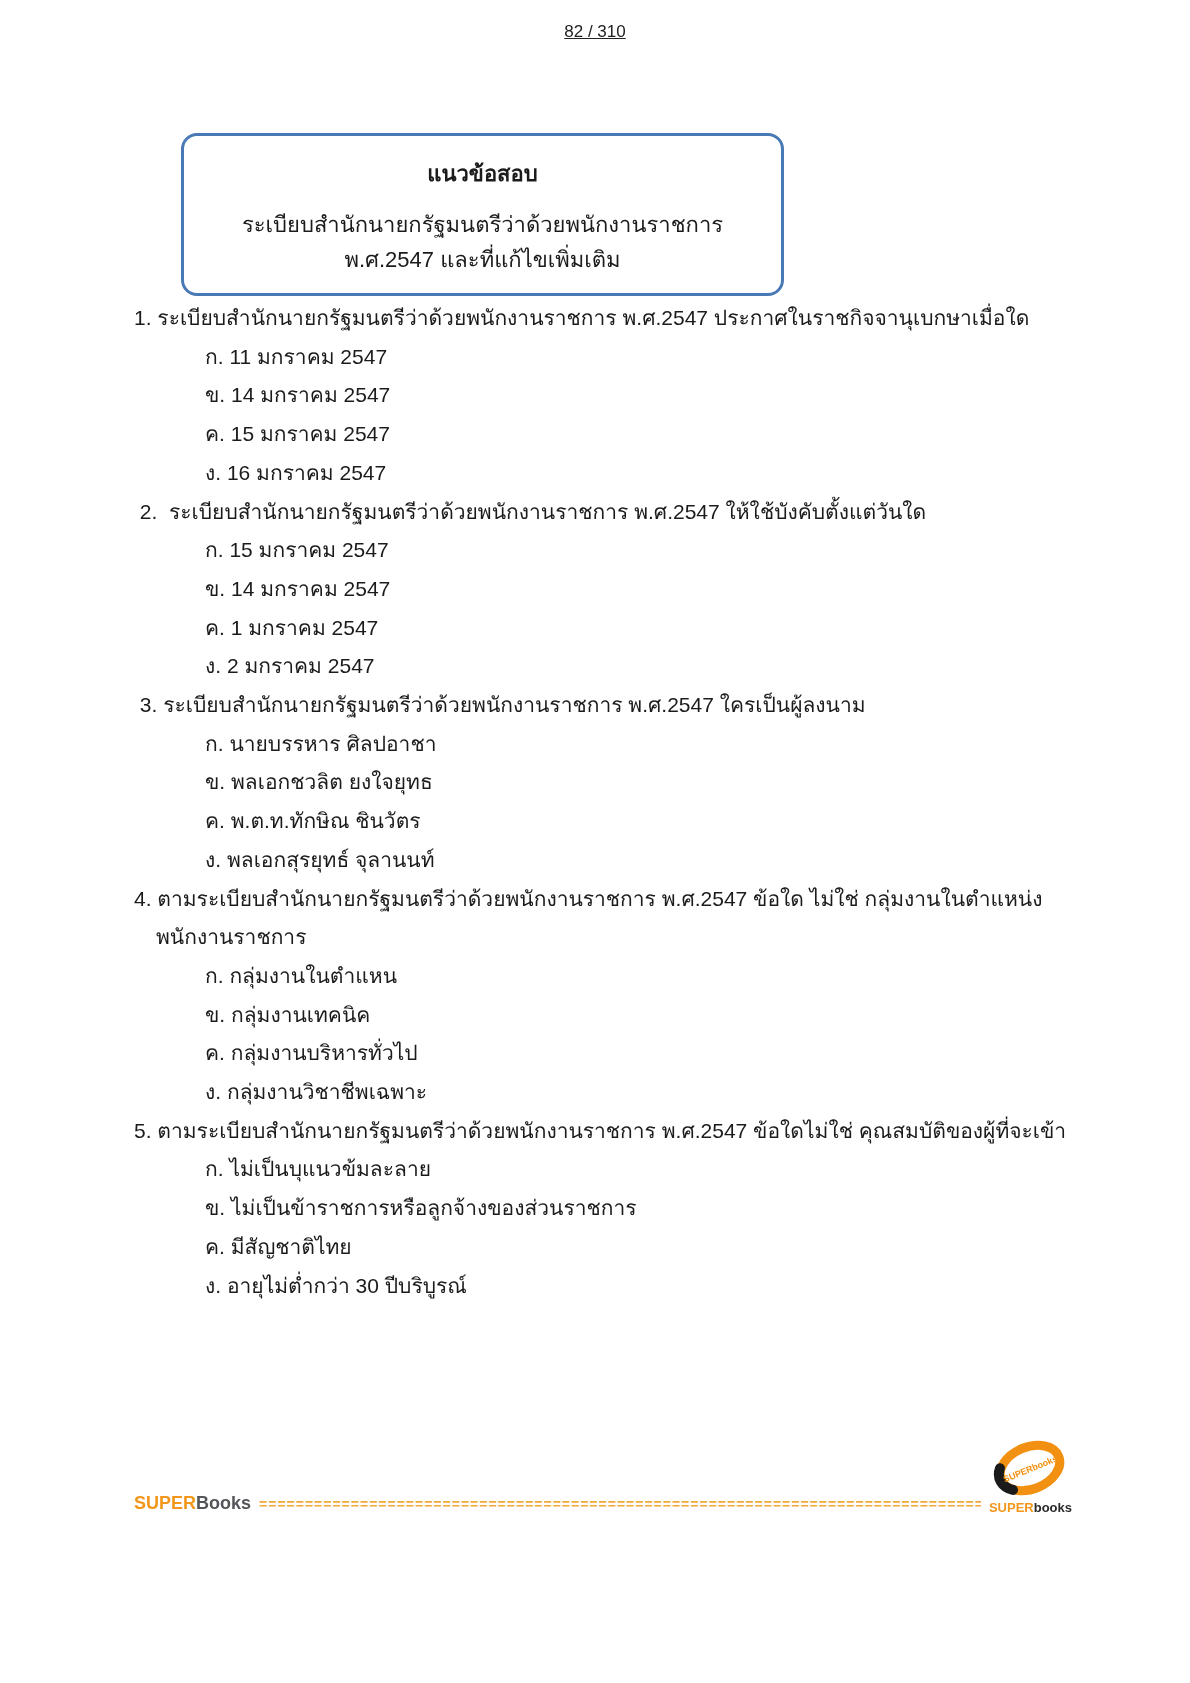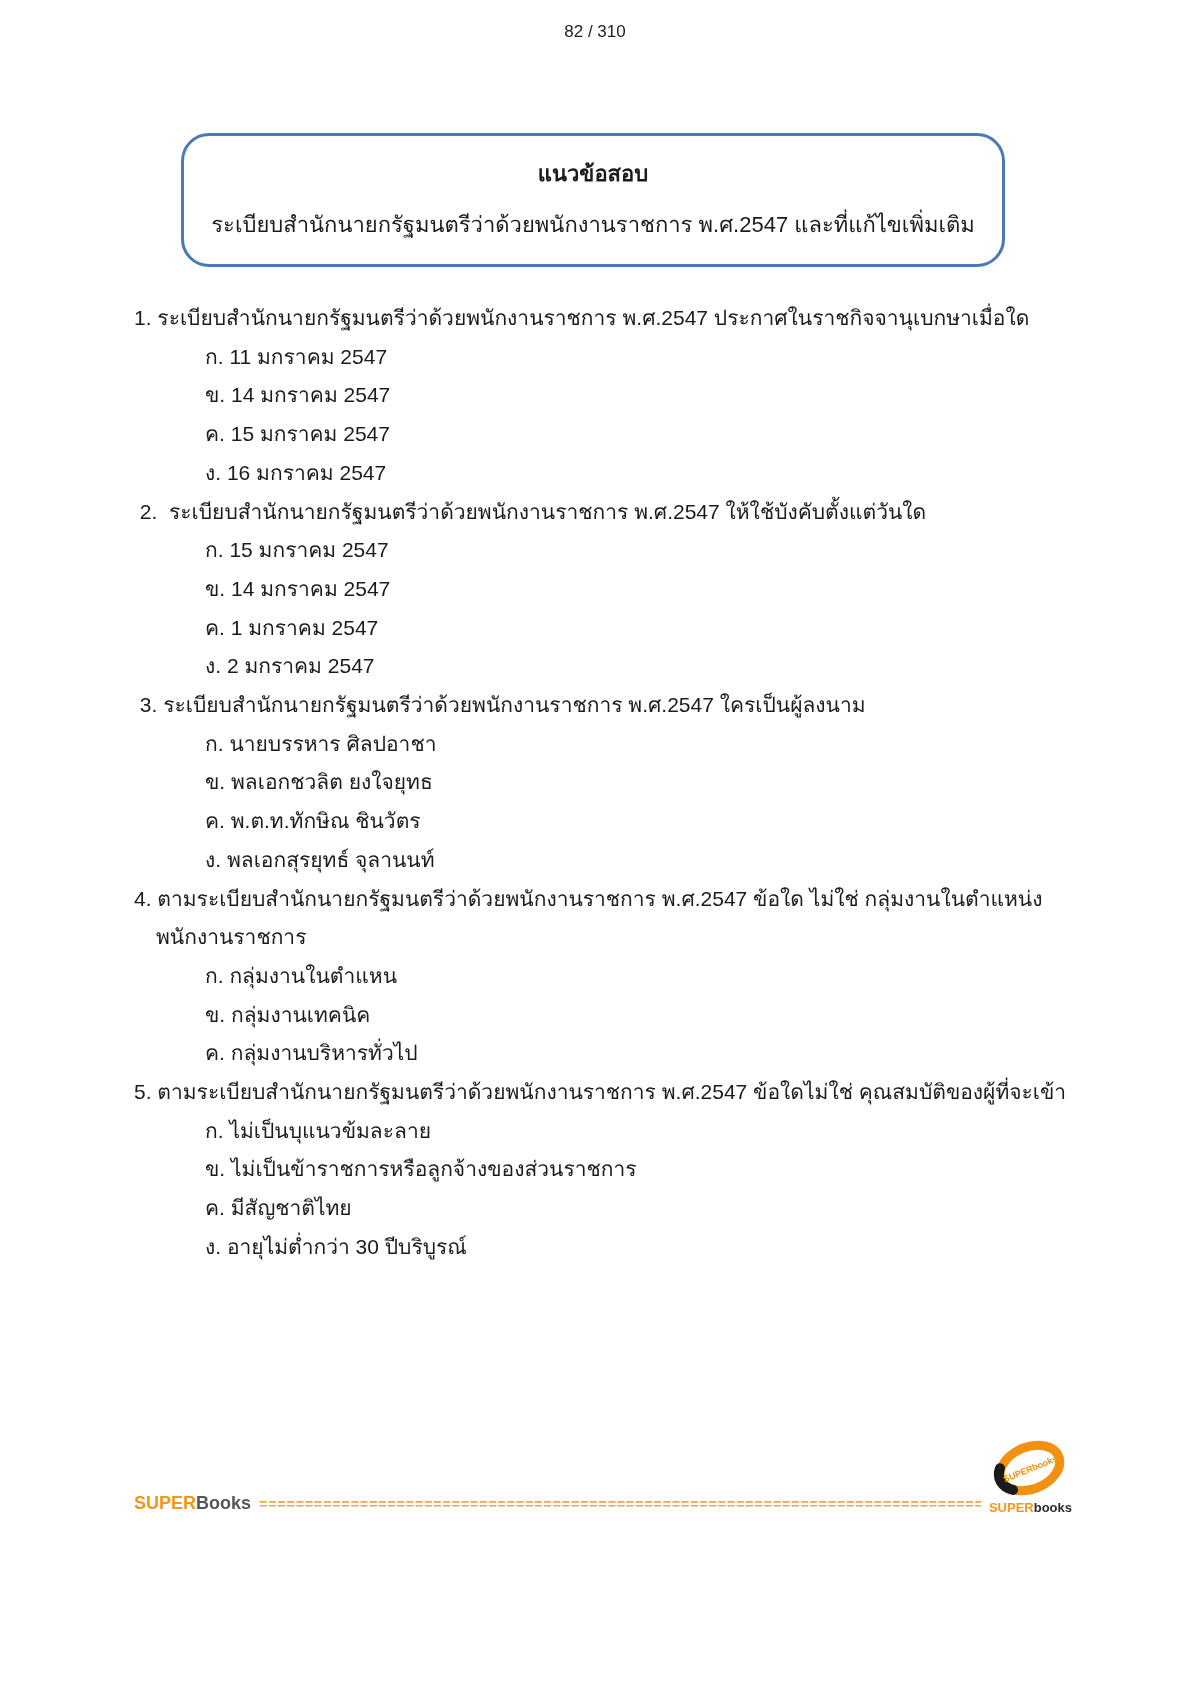--- a/index.html
+++ b/index.html
@@ -13,30 +13,31 @@
     overflow: hidden;
   }
   .page-number {
     position: absolute;
     top: 22px;
     left: 0;
     width: 100%;
     text-align: center;
     font-size: 17px;
     color: #222;
+    text-decoration: underline;
   }
   .header-box {
     position: absolute;
     left: 181px;
     top: 133px;
-    width: 824px;
+    width: 603px;
     box-sizing: border-box;
     border: 3px solid #4a7ab5;
-    border-radius: 28px;
-    padding: 20px 14px 22px 14px;
+    border-radius: 16px;
+    padding: 20px 14px 16px 14px;
     text-align: center;
   }
   .header-title {
     font-size: 22px;
     font-weight: bold;
     margin-bottom: 16px;
   }
   .header-subtitle {
     font-size: 22px;
     font-weight: normal;
@@ -146,20 +147,21 @@
         </div>
   </div>
 
   <div class="question">
     <div class="q-line">4. ตามระเบียบสำนักนายกรัฐมนตรีว่าด้วยพนักงานราชการ พ.ศ.2547 ข้อใด ไม่ใช่ กลุ่มงานในตำแหน่ง</div>
     <div class="q-line q-cont">พนักงานราชการ</div>
     <div class="options">
           <div class="option">ก. กลุ่มงานในตำแหน</div>
           <div class="option">ข. กลุ่มงานเทคนิค</div>
           <div class="option">ค. กลุ่มงานบริหารทั่วไป</div>
+          <div class="option">ง. กลุ่มงานวิชาชีพเฉพาะ</div>
         </div>
   </div>
 
   <div class="question">
     <div class="q-line">5. ตามระเบียบสำนักนายกรัฐมนตรีว่าด้วยพนักงานราชการ พ.ศ.2547 ข้อใดไม่ใช่ คุณสมบัติของผู้ที่จะเข้า</div>
     <div class="options">
           <div class="option">ก. ไม่เป็นบุแนวข้มละลาย</div>
           <div class="option">ข. ไม่เป็นข้าราชการหรือลูกจ้างของส่วนราชการ</div>
           <div class="option">ค. มีสัญชาติไทย</div>
           <div class="option">ง. อายุไม่ต่ำกว่า 30 ปีบริบูรณ์</div>

